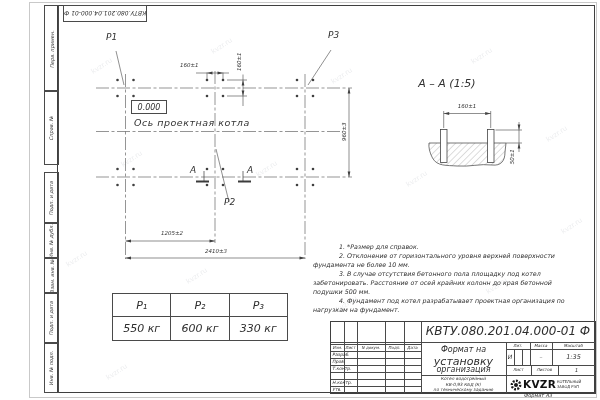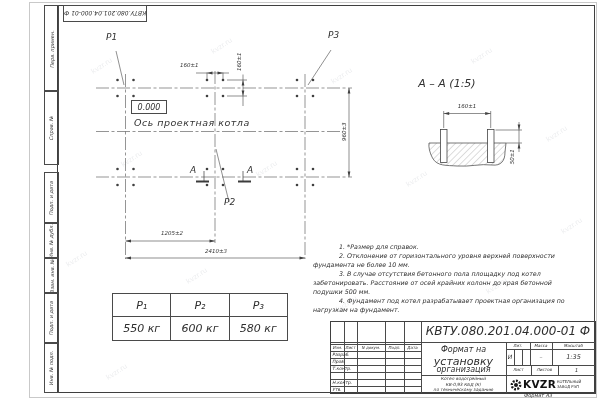--- a/index.html
+++ b/index.html
@@ -207,21 +207,21 @@
   <table class="loads">
     <tbody>
         <tr class="hd">
       <td>P₁</td>
       <td>P₂</td>
       <td>P₃</td>
     </tr>
     <tr class="vl2">
       <td>550 кг</td>
       <td>600 кг</td>
-      <td>580 кг</td>
+      <td>330 кг</td>
     </tr>
   </tbody>
     </table>
 
   <div id="tb">
 
     <div class="vl" style="left:90px;top:0;height:71px;"></div>
     <div class="vl" style="left:175px;top:20px;height:51px;"></div>
     <div class="hl" style="left:0;top:20px;width:264px;"></div>
 

